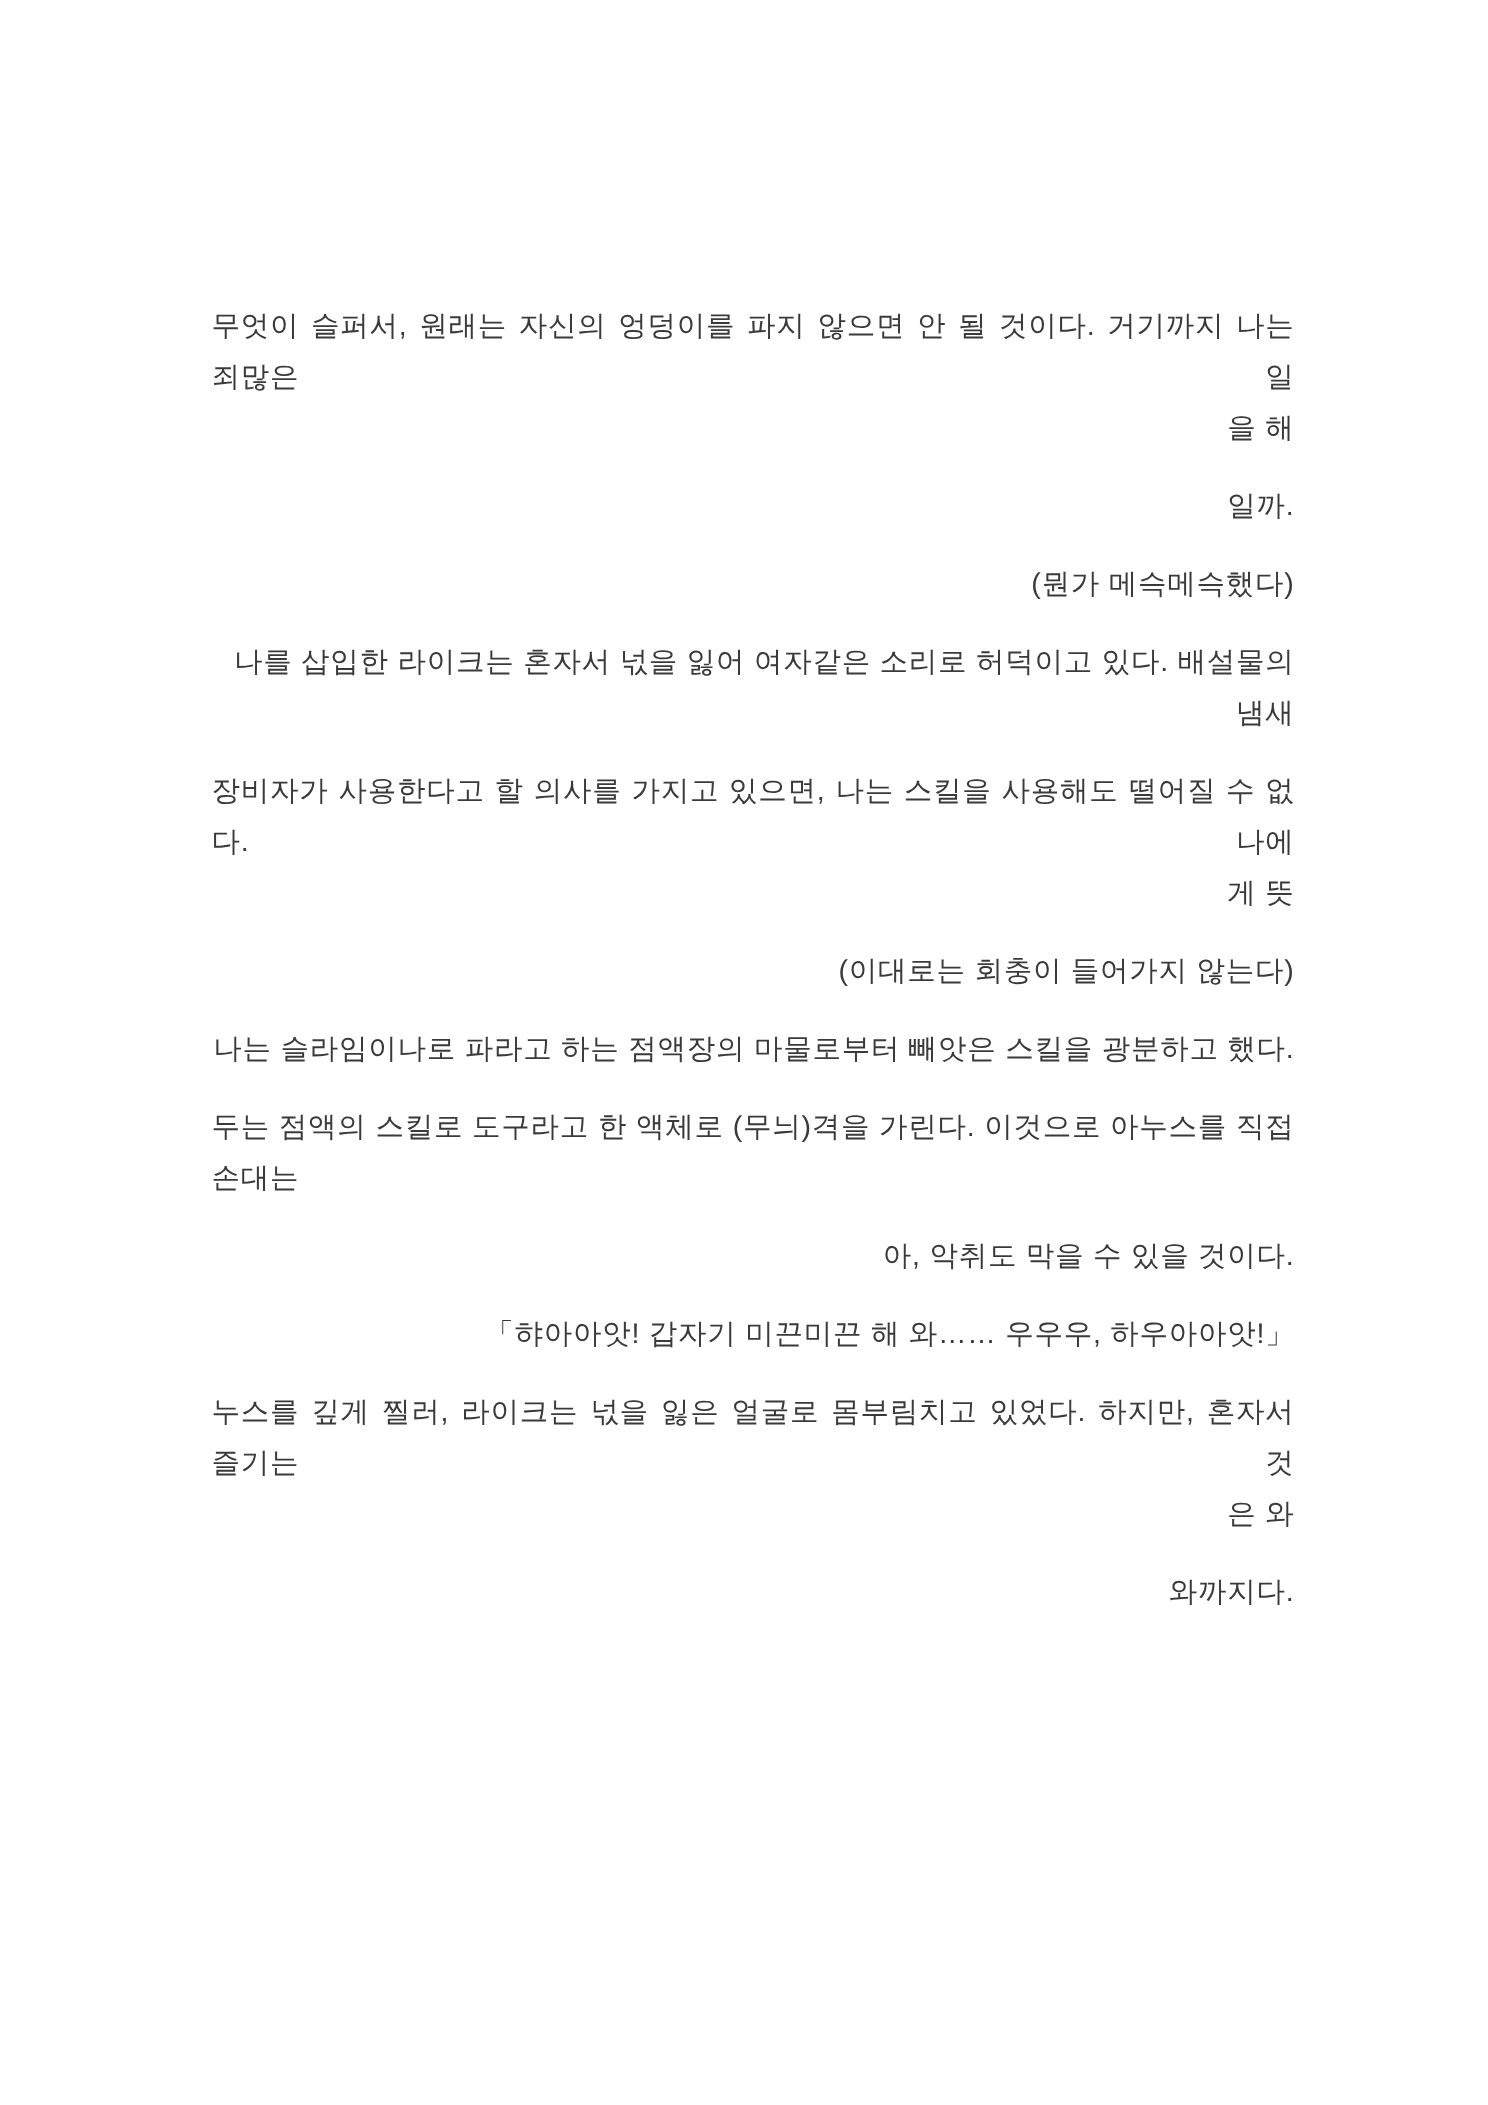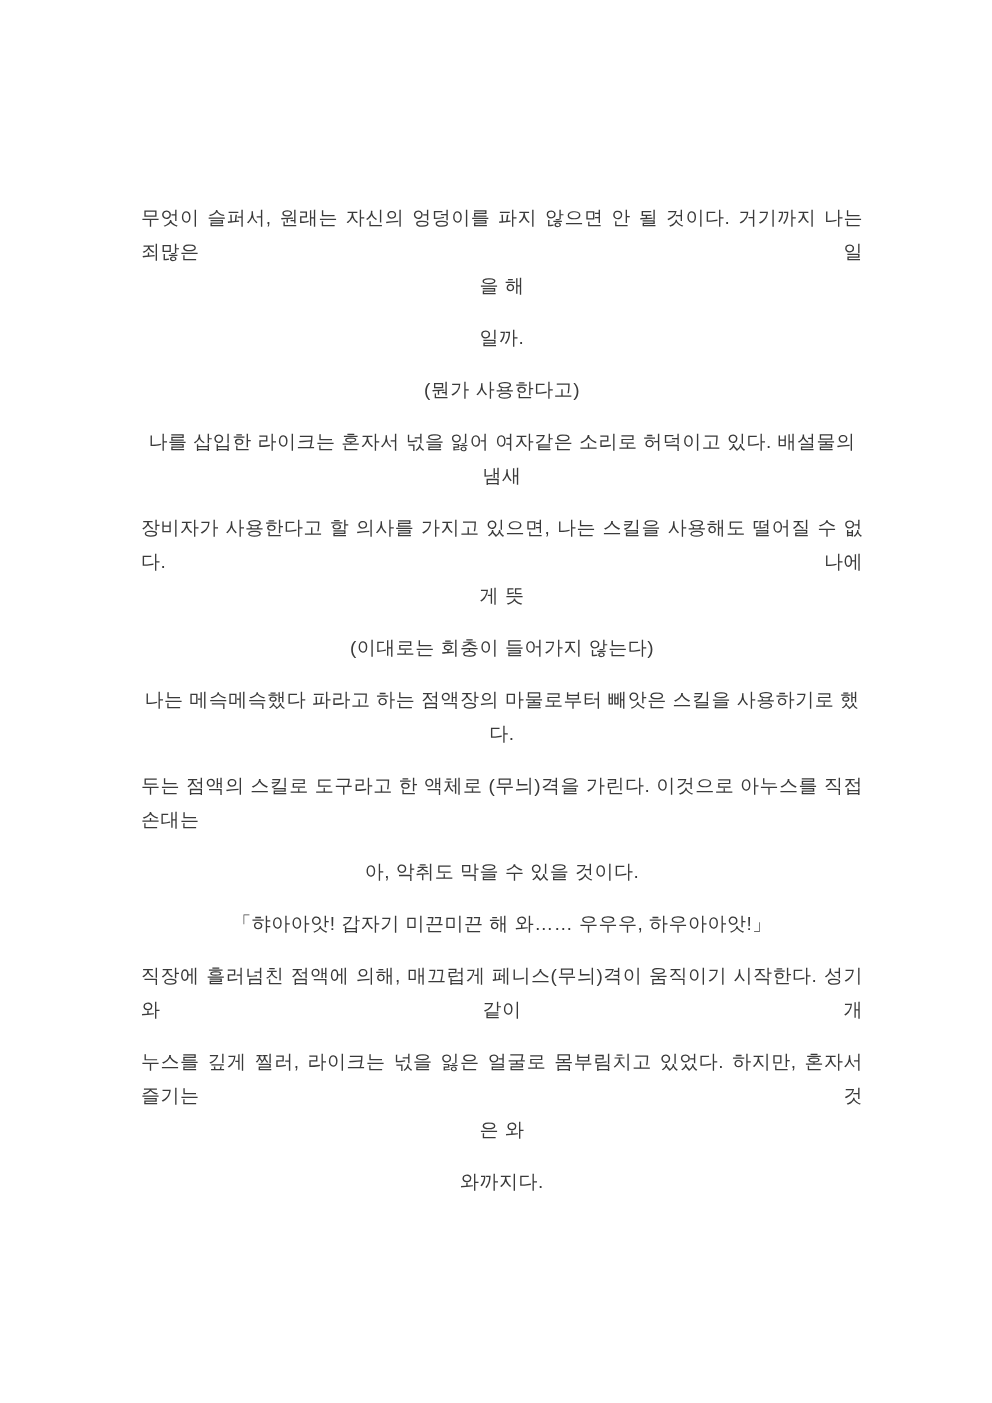--- a/index.html
+++ b/index.html
@@ -29,21 +29,21 @@
     width: 722px;
     color: var(--text-color, #3a3a3a);
     font-size: 19px;
     line-height: 34px;
     letter-spacing: 0.5px;
   }
   .para {
     margin: 0 0 18px 0;
   }
   .line {
-    text-align: center;
+    text-align: right;
     white-space: normal;
   }
   
   .line.full {
     text-align: justify;
     text-align-last: justify;
   }
   .para[data-name="page-number"] .line {
     letter-spacing: 2px;
   }
@@ -54,46 +54,45 @@
 <div class="page" data-name="document-page">
   <div class="content" data-name="document-content">
       <div class="para" data-name="paragraph">
         <div class="line full" data-name="text-line">무엇이 슬퍼서, 원래는 자신의 엉덩이를 파지 않으면 안 될 것이다. 거기까지 나는 죄많은 일</div>
         <div class="line" data-name="text-line">을 해</div>
       </div>
       <div class="para" data-name="paragraph">
         <div class="line" data-name="text-line">일까.</div>
       </div>
       <div class="para" data-name="paragraph">
-        <div class="line" data-name="text-line">(뭔가 사용한다고)</div>
+        <div class="line" data-name="text-line">(뭔가 메슥메슥했다)</div>
       </div>
       <div class="para" data-name="paragraph">
         <div class="line" data-name="text-line">나를 삽입한 라이크는 혼자서 넋을 잃어 여자같은 소리로 허덕이고 있다. 배설물의 냄새</div>
       </div>
       <div class="para" data-name="paragraph">
         <div class="line full" data-name="text-line">장비자가 사용한다고 할 의사를 가지고 있으면, 나는 스킬을 사용해도 떨어질 수 없다. 나에</div>
         <div class="line" data-name="text-line">게 뜻</div>
       </div>
       <div class="para" data-name="paragraph">
         <div class="line" data-name="text-line">(이대로는 회충이 들어가지 않는다)</div>
       </div>
       <div class="para" data-name="paragraph">
-        <div class="line" data-name="text-line">나는 메슥메슥했다 파라고 하는 점액장의 마물로부터 빼앗은 스킬을 사용하기로 했다.</div>
+        <div class="line" data-name="text-line">나는 슬라임이나로 파라고 하는 점액장의 마물로부터 빼앗은 스킬을 광분하고 했다.</div>
       </div>
       <div class="para" data-name="paragraph">
         <div class="line full" data-name="text-line">두는 점액의 스킬로 도구라고 한 액체로 (무늬)격을 가린다. 이것으로 아누스를 직접 손대는</div>
       </div>
       <div class="para" data-name="paragraph">
         <div class="line" data-name="text-line">아, 악취도 막을 수 있을 것이다.</div>
       </div>
       <div class="para" data-name="paragraph">
         <div class="line" data-name="text-line">「햐아아앗! 갑자기 미끈미끈 해 와…… 우우우, 하우아아앗!」</div>
       </div>
       <div class="para" data-name="paragraph">
-        <div class="line full" data-name="text-line">직장에 흘러넘친 점액에 의해, 매끄럽게 페니스(무늬)격이 움직이기 시작한다. 성기와 같이 개</div>
       </div>
       <div class="para" data-name="paragraph">
         <div class="line full" data-name="text-line">누스를 깊게 찔러, 라이크는 넋을 잃은 얼굴로 몸부림치고 있었다. 하지만, 혼자서 즐기는 것</div>
         <div class="line" data-name="text-line">은 와</div>
       </div>
       <div class="para" data-name="paragraph">
         <div class="line" data-name="text-line">와까지다.</div>
       </div>
     </div>
 </div>

